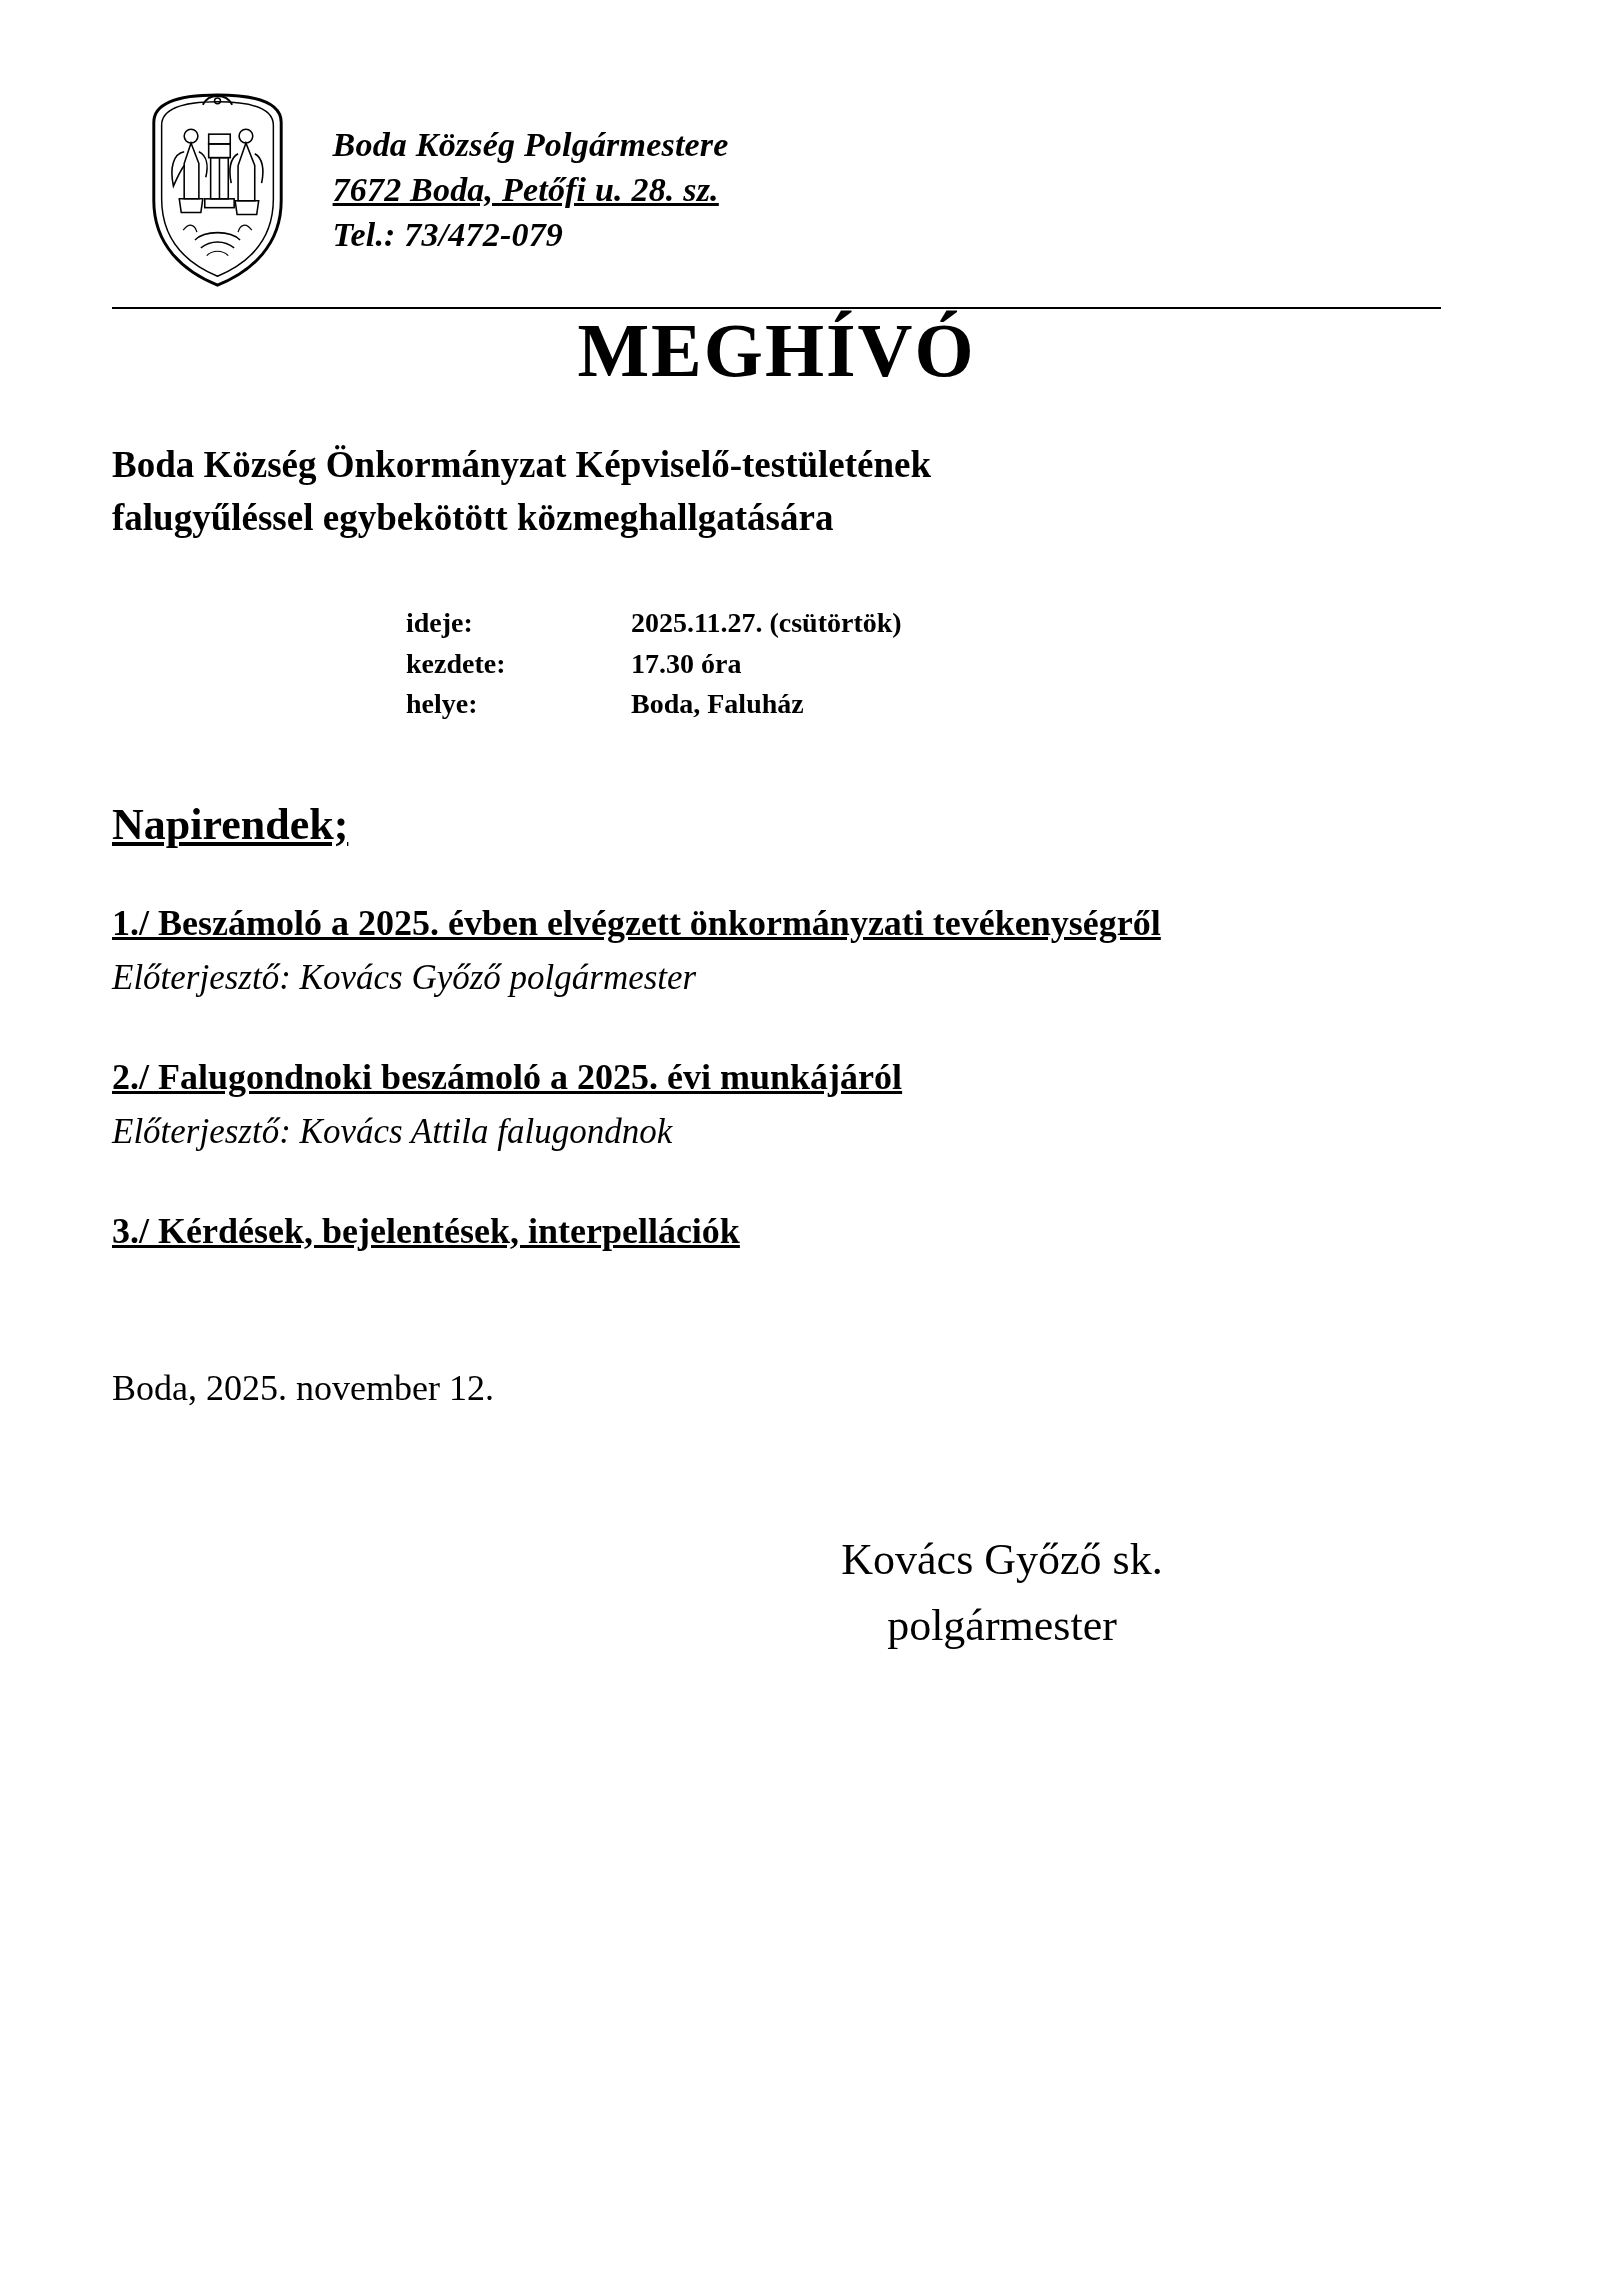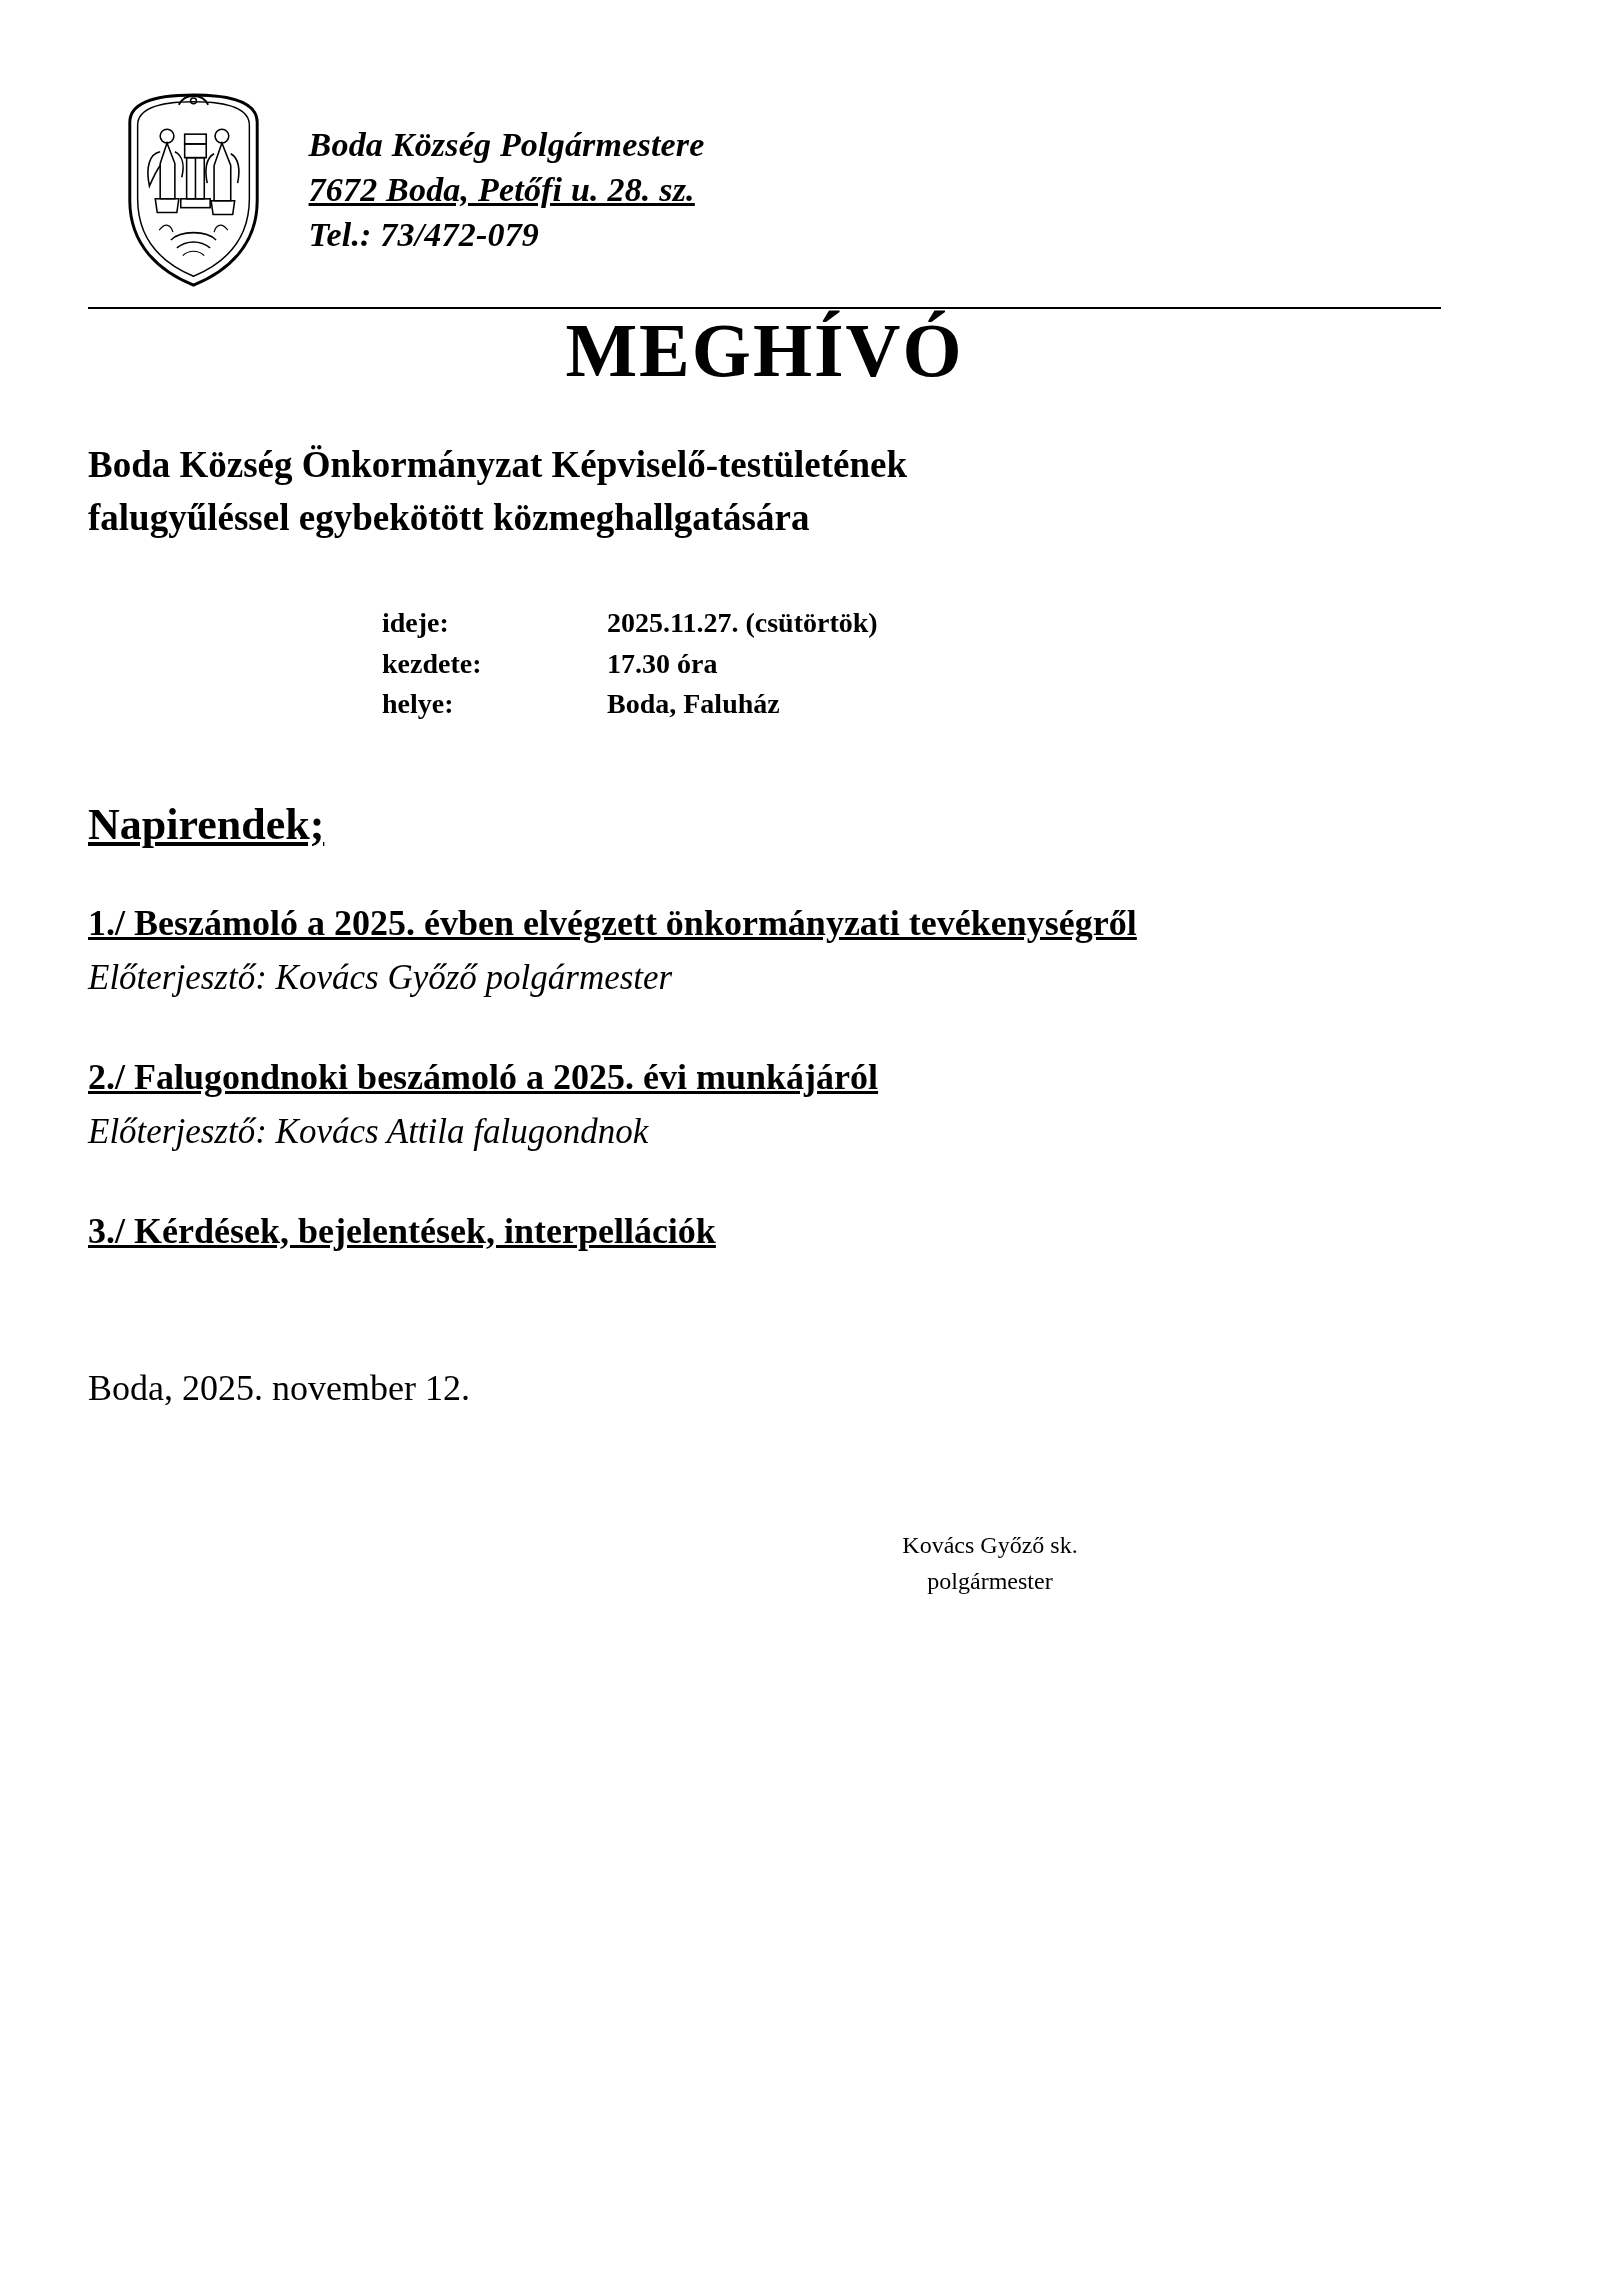--- a/index.html
+++ b/index.html
@@ -11,21 +11,21 @@
     width: 1613px;
     min-height: 2293px;
     font-family: "Liberation Serif", "DejaVu Serif", serif;
     color: #000000;
     position: relative;
   }
   .page {
     width: 1613px;
     min-height: 2293px;
     box-sizing: border-box;
-    padding: 93px 172px 59px 88px;
+    padding: 93px 172px 59px 112px;
     position: relative;
   }
 
   
   .letterhead {
     display: flex;
     align-items: flex-start;
     gap: 0px;
     padding-left: 19.6px;
   }
@@ -125,21 +125,21 @@
   
   .place-date {
     margin-top: 106px;
     font-size: 36px;
     line-height: 1.4;
   }
   .signature {
     margin-top: 114px;
     text-align: center;
     margin-left: 451px;
-    font-size: 24px;
+    font-size: 44px;
     line-height: 1.5;
   }
   .sig-name { white-space: nowrap; }
   .sig-role { white-space: nowrap; }
 </style>
 </head>
 <body>
 
 <div class="page">
 

